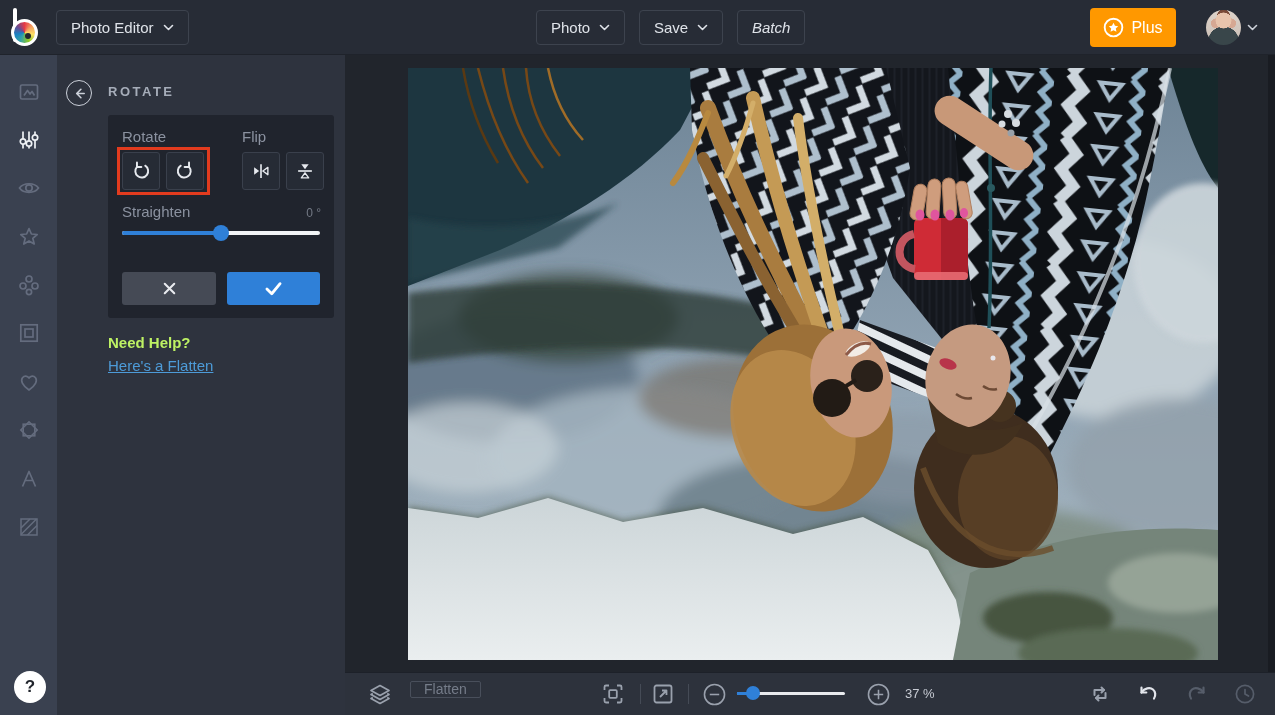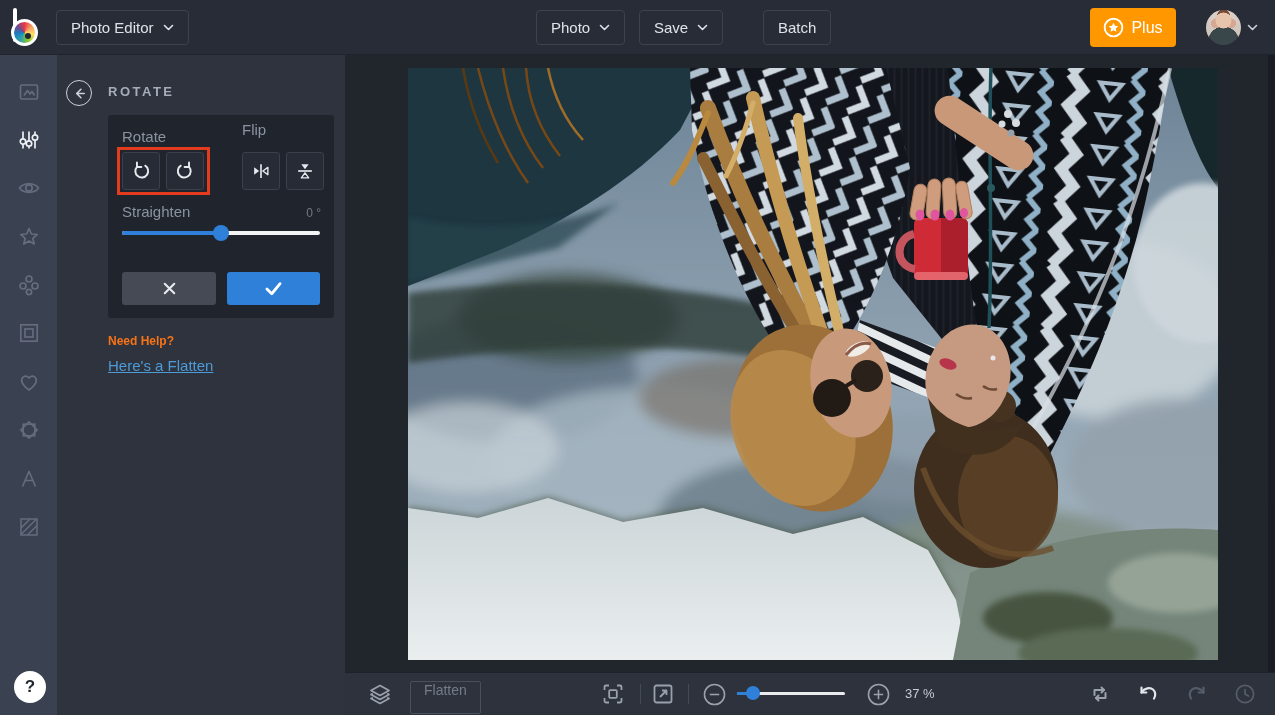--- a/index.html
+++ b/index.html
@@ -12,21 +12,21 @@
   .logo .stem { position:absolute; left:3px; top:3px; width:3.5px; height:34px; background:#fff; border-radius:2px; }
   .logo .bowl { position:absolute; left:1px; top:14px; width:27px; height:27px; border-radius:50%; border:3.5px solid #fff;
     background:conic-gradient(#e63946,#f4a261,#ffe066,#8ac926,#36a3a6,#1982c4,#6a4c93,#e63946); }
   .logo .core { position:absolute; left:15px; top:28px; width:6px; height:6px; border-radius:50%; background:#23272f; }
   .tb-btn { position:absolute; top:10px; height:35px; border:1px solid #3d434e; border-radius:4px; background:transparent;
     color:#dfe3e9; font-size:15px; display:flex; align-items:center; gap:9px; padding:0 14px; cursor:pointer; white-space:nowrap; }
   .tb-btn svg { flex:0 0 auto; }
   .app-menu { left:56px; }
   .open-btn { left:536px; }
   .save-btn { left:639px; }
-  .batch-btn { left:763px; }
+  .batch-btn { left:737px;font-style:italic; }
   .plus-btn { position:absolute; left:1090px; top:8px; width:86px; height:39px; background:#ff9800; border:none; border-radius:4px;
     color:#fff; font-size:16px; display:flex; align-items:center; justify-content:center; gap:7px; cursor:pointer; }
   .avatar { position:absolute; left:1206px; top:10px; width:35px; height:35px; border-radius:50%; cursor:pointer;
     background:
       radial-gradient(circle at 50% 30%, #e8c4ac 0 26%, rgba(0,0,0,0) 27%),
       radial-gradient(circle at 28% 38%, #d6a893 0 14%, rgba(0,0,0,0) 15%),
       radial-gradient(circle at 72% 38%, #d6a893 0 14%, rgba(0,0,0,0) 15%),
       radial-gradient(circle at 50% 92%, #39464a 0 42%, rgba(0,0,0,0) 43%),
       radial-gradient(circle at 50% 16%, #7a4a38 0 18%, rgba(0,0,0,0) 19%),
       linear-gradient(#ddd3ca,#c9bdb4); }
@@ -40,49 +40,49 @@
     font-size:17px; font-weight:bold; display:flex; align-items:center; justify-content:center; cursor:pointer; }
 
   
   .panel { position:absolute; left:57px; top:55px; width:288px; height:660px; background:#2e333e; z-index:5; }
   .back-btn { position:absolute; left:9px; top:25px; width:26px; height:26px; border:1.5px solid #ccd1da; border-radius:50%;
     color:#ccd1da; display:flex; align-items:center; justify-content:center; cursor:pointer; background:transparent; }
   .panel-title { position:absolute; left:51px; top:29px; color:#a6adb9; font-size:13px; font-weight:600; letter-spacing:2.5px; }
   .card { position:absolute; left:51px; top:60px; width:226px; height:203px; background:#20242d; border-radius:3px; }
   .card-label { position:absolute; color:#8b92a0; font-size:15px; }
   .rotate-label { left:14px; top:13px; }
-  .flip-label { left:134px; top:6px; }
+  .flip-label { left:134px; top:13px; }
   .btn-sq { position:absolute; top:37px; width:38px; height:38px; background:#262b35; border:1px solid #3a404c; border-radius:3px;
     color:#e6e9ee; display:flex; align-items:center; justify-content:center; cursor:pointer; }
   .rot-ccw { left:14px; } .rot-cw { left:58px; } .flip-h { left:134px; } .flip-v { left:178px; }
   .annotation-box { position:absolute; left:9px; top:32px; width:93px; height:48px; border:3px solid #e23b1e; pointer-events:none; }
   .straighten-label { left:14px; top:88px; }
   .straighten-value { position:absolute; right:13px; top:91px; color:#747a86; font-size:12px; }
   .slider { position:absolute; left:14px; top:116px; width:198px; height:4px; background:#f2f4f6; border-radius:2px; cursor:pointer; }
   .slider .fill { position:absolute; left:0; top:0; height:4px; width:99px; background:#2f80d8; border-radius:2px; }
   .slider .thumb { position:absolute; left:91px; top:-6px; width:16px; height:16px; border-radius:50%; background:#2f80d8; cursor:grab; }
   .cancel-btn { position:absolute; left:14px; top:157px; width:94px; height:33px; background:#454a55; border:none; border-radius:3px;
     color:#e9ebef; display:flex; align-items:center; justify-content:center; cursor:pointer; }
   .confirm-btn { position:absolute; left:119px; top:157px; width:93px; height:33px; background:#2f80d8; border:none; border-radius:3px;
     color:#fff; display:flex; align-items:center; justify-content:center; cursor:pointer; }
-  .need-help { position:absolute; left:51px; top:279px; color:#f97316; font-size:12px; font-weight:600; }
+  .need-help { position:absolute; left:51px; top:279px; color:#bef264; font-size:15px; font-weight:600; }
   .tutorial-link { position:absolute; left:51px; top:302px; color:#4d9bd8; font-size:15px; text-decoration:underline; cursor:pointer; }
 
   
   .canvas { position:absolute; left:345px; top:55px; width:930px; height:617px; background:#21252c; }
   .photo { position:absolute; left:63px; top:13px; width:810px; height:592px; cursor:default; }
   .scroll-strip { position:absolute; right:0; top:0; width:7px; height:617px; background:rgba(0,0,0,0.22); }
 
   
   .bottombar { position:absolute; left:345px; top:672px; width:930px; height:43px; background:#2d323c; border-top:1px solid #1d2129; z-index:6; }
   .bb-icon { position:absolute; width:24px; height:24px; top:9px; color:#9aa1ad; cursor:pointer; display:flex; align-items:center; justify-content:center; }
   .bb-icon.dim { color:#565d6a; }
   .bb-icon.bright { color:#e3e6ec; }
-  .flatten-btn { position:absolute; left:65px; top:8px; height:33px; padding:0 13px; background:transparent; border:1px solid #494f5b;
-    border-radius:2px; color:#757c89; font-size:14px; display:flex; align-items:flex-start; cursor:pointer; }
+  .flatten-btn { position:absolute; left:65px; top:8px; height:17px; padding:0 13px; background:transparent; border:1px solid #494f5b;
+    border-radius:2px; color:#757c89; font-size:14px; display:flex; align-items:flex-end; cursor:pointer; }
   .bb-divider { position:absolute; top:11px; width:1px; height:20px; background:#454b56; }
   .zoom-slider { position:absolute; left:392px; top:19px; width:108px; height:3px; background:#e9ebee; border-radius:2px; cursor:pointer; }
   .zoom-slider .fill { position:absolute; left:0; top:0; height:3px; width:16px; background:#2f80d8; }
   .zoom-slider .thumb { position:absolute; left:9px; top:-6px; width:14px; height:14px; border-radius:50%; background:#2f80d8; cursor:grab; }
   .zoom-value { position:absolute; left:560px; top:13px; color:#c7cbd3; font-size:13px; }
 </style>
 </head>
 <body>
 
 <div class="app">

